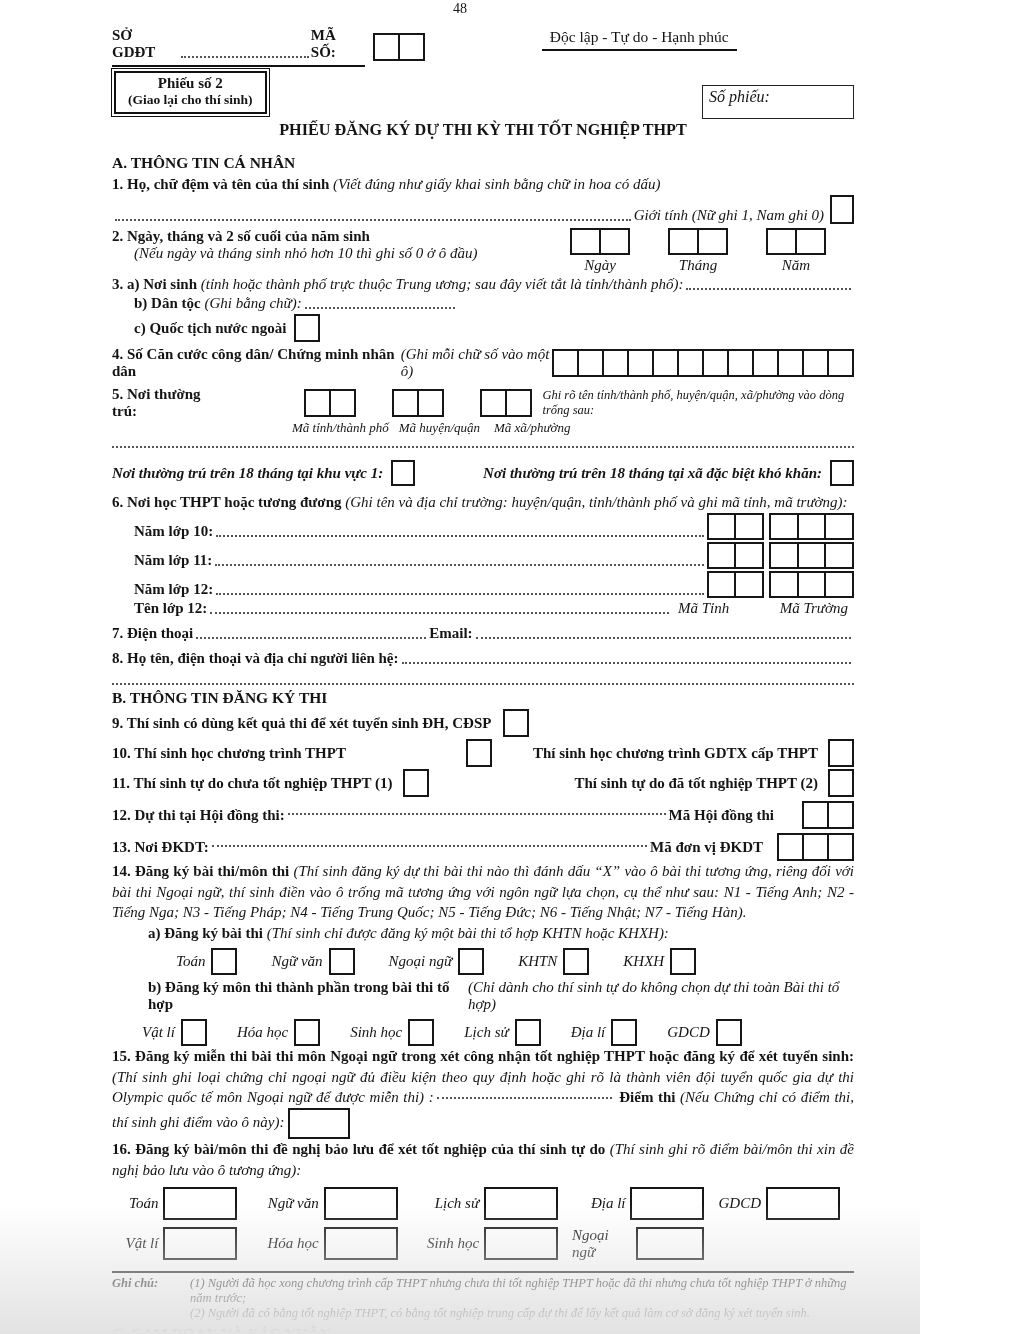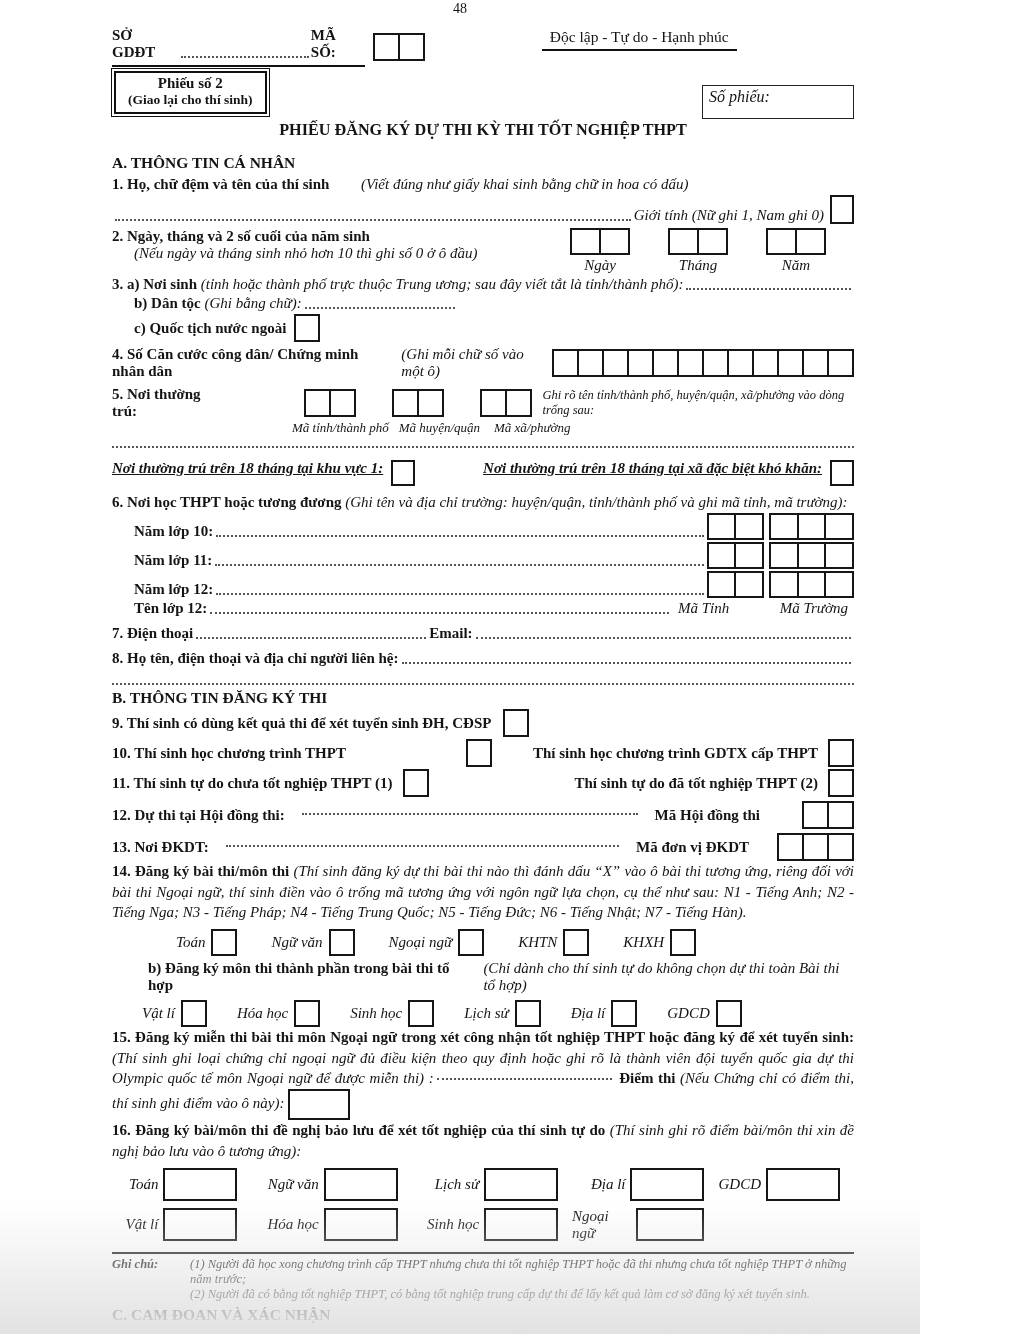--- a/index.html
+++ b/index.html
@@ -29,29 +29,29 @@
   .nat{font-size:15.5px;}
   .motto{display:inline-block;font-size:15.5px;border-bottom:2.5px solid #111;padding:1px 8px 3px;}
   .row2{display:flex;justify-content:space-between;align-items:flex-start;margin-top:4px;}
   .sheet2{border:2px solid #111;outline:1px solid #111;outline-offset:2px;text-align:center;
           padding:2px 12px 4px;margin-left:2px;}
   .sheet2 .t1{font-size:15px;}
   .sheet2 .t2{font-size:13.5px;}
   .sophieu{width:152px;height:34px;border:1.5px solid #222;margin-top:14px;padding:2px 6px;box-sizing:border-box;font-size:16px;}
   .formtitle{text-align:center;font-size:16.2px;margin-top:2px;}
   .sec-a{margin-top:14px;font-size:15.5px;}
-  .mt2{margin-top:2px;} .mt4{margin-top:4px;gap:14px;} .mt6{margin-top:6px;} .mt8{margin-top:8px;}
+  .mt2{margin-top:2px;} .mt4{margin-top:4px;} .mt6{margin-top:6px;} .mt8{margin-top:8px;}
   .gender-box{width:24px;height:29px;margin-left:6px;}
   .pairs{display:flex;gap:38px;flex:0 0 auto;margin-left:auto;}
   .pair{display:flex;flex-direction:column;align-items:center;}
   .pair .cells .cell{width:31px;height:27px;}
   .pair .plbl{font-style:italic;margin-top:2px;}
   .ind{margin-left:22px;}
   .sep-dotted{border-bottom:2px dotted #555;margin-top:10px;}
-  .kvline{display:flex;margin-top:12px;text-decoration:underline;}
+  .kvline{display:flex;align-items:center;margin-top:12px;}
   .cells6{display:flex;gap:5px;flex:0 0 auto;}
   .cells6 .cells .cell{width:30px;height:27px;border-width:2.5px;margin-left:-2.5px;}
   .cells6 .cells .cell:first-child{margin-left:0;}
   .codelbls{width:182px;display:flex;justify-content:space-between;flex:0 0 auto;padding:0 6px;box-sizing:border-box;}
   .para{margin:0;text-align:justify;line-height:1.38;}
   .subjrow{display:flex;align-items:center;margin-top:6px;}
   .subj{display:flex;align-items:center;gap:6px;}
   .subj .box{width:26px;height:27px;}
   .scorebox{display:inline-block;width:74px;height:33px;border:2.5px solid #161616;box-sizing:border-box;background:#fff;}
   .grid16{display:grid;grid-template-columns:1fr 1.15fr 1.15fr 1.05fr 0.9fr;row-gap:7px;margin-top:6px;}
@@ -316,20 +316,24 @@
         <span class="cell"></span>
         <span class="cell"></span>
         <span class="cell"></span>
       </div>
     </div>
 
     <p class="para mt6">
       <span class="b">14. Đăng ký bài thi/môn thi</span>
       <span class="i">(Thí sinh đăng ký dự thi bài thi nào thì đánh dấu “X” vào ô bài thi tương ứng, riêng đối với bài thi Ngoại ngữ, thí sinh điền vào ô trống mã tương ứng với ngôn ngữ lựa chọn, cụ thể như sau: N1 - Tiếng Anh; N2 - Tiếng Nga; N3 - Tiếng Pháp; N4 - Tiếng Trung Quốc; N5 - Tiếng Đức; N6 - Tiếng Nhật; N7 - Tiếng Hàn).</span>
     </p>
+    <div class="line mt2" style="margin-left:36px;">
+      <span class="b">a) Đăng ký bài thi</span>&nbsp;
+      <span class="i b" style="font-weight:normal;">(Thí sinh chỉ được đăng ký một bài thi tổ hợp KHTN hoặc KHXH):</span>
+    </div>
     <div class="subjrow" style="margin-left:64px;gap:34px;">
       <div class="subj">
           <span class="i">Toán</span>
           <span class="box"></span>
         </div>
       <div class="subj">
           <span class="i">Ngữ văn</span>
           <span class="box"></span>
         </div>
       <div class="subj">

